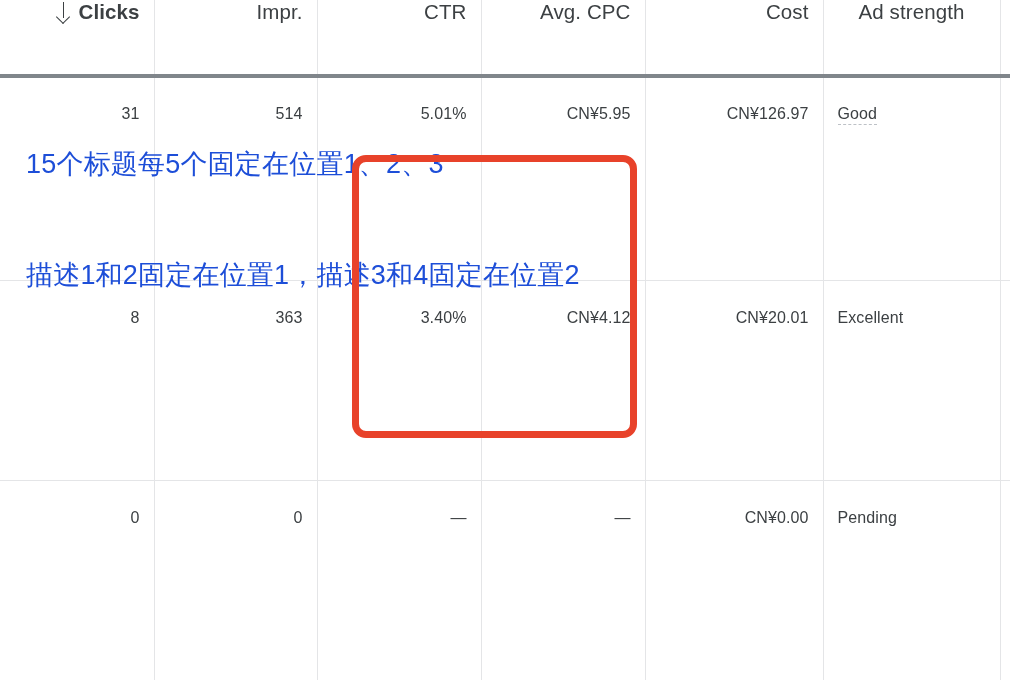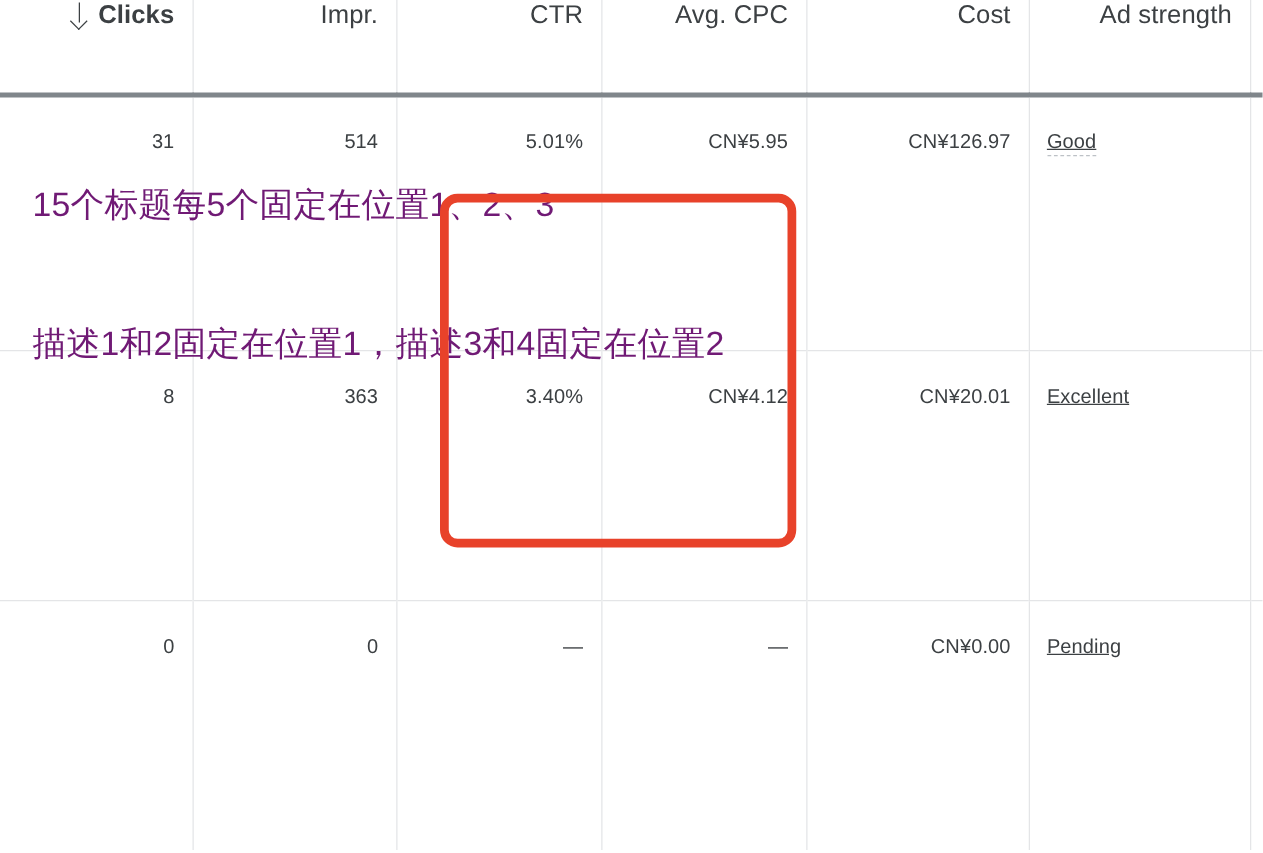--- a/index.html
+++ b/index.html
@@ -60,21 +60,21 @@
     height: 76px;
     font-size: 20.5px;
     color: #3c4043;
     letter-spacing: 0.1px;
     padding-top: 0;
     padding-bottom: 0;
     vertical-align: middle;
   }
   thead tr { border-bottom: 4px solid #80868b; }
   th.num  { text-align: right; }
-  th.txt  { text-align: right; }
+  th.txt  { text-align: center; }
 
   .sort-head {
     display: inline-flex;
     align-items: center;
     gap: 7px;
   }
   .sort-head .label { font-weight: 700; }
   .arrow-down {
     display: inline-block;
     width: 16px;
@@ -105,21 +105,21 @@
 
   
   tbody tr { border-bottom: 1px solid #e4e5e7; }
   tbody tr:last-child { border-bottom: none; }
   tbody td {
     font-size: 16px;
     color: #3c4043;
     letter-spacing: 0.1px;
   }
   td.num { text-align: right; }
-  td.txt { text-align: left; text-decoration: underline; }
+  td.txt { text-align: left; }
 
   .cellpad { display: block; }
 
   tbody tr.r1 td { height: 204px; }
   tbody tr.r1 .cellpad { padding-top: 27px; }
   tbody tr.r2 td { height: 200px; }
   tbody tr.r2 .cellpad { padding-top: 28px; }
   tbody tr.r3 td { height: 200px; }
   tbody tr.r3 .cellpad { padding-top: 28px; }
 
@@ -128,21 +128,21 @@
     padding-bottom: 2px;
   }
   .dash-cell { color: #5f6368; }
 
   
   #annotation-text {
     position: absolute;
     left: 26px;
     top: 72px;
     width: 900px;
-    color: #701a75;
+    color: #1d4ed8;
     font-size: 27px;
     line-height: 37px;
     white-space: pre;
     letter-spacing: 0.2px;
     pointer-events: none;
   }
   #annotation-text .line { display: block; }
 
   #highlight-box {
     position: absolute;

